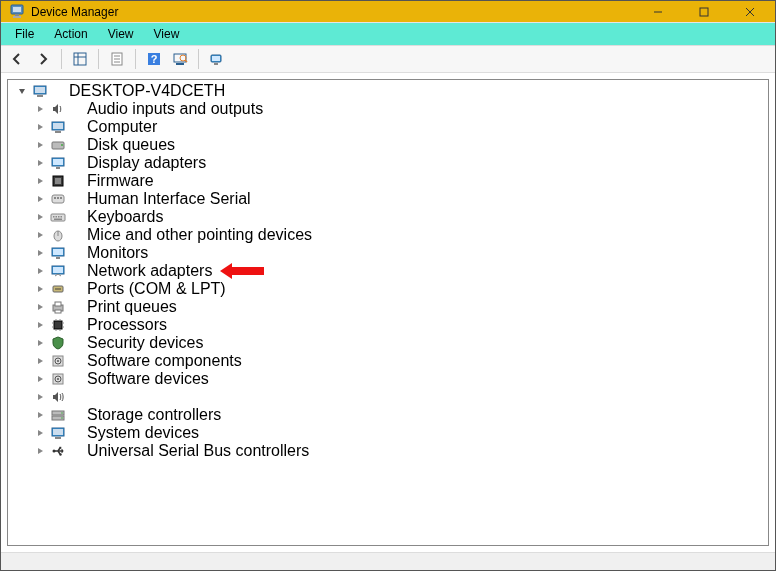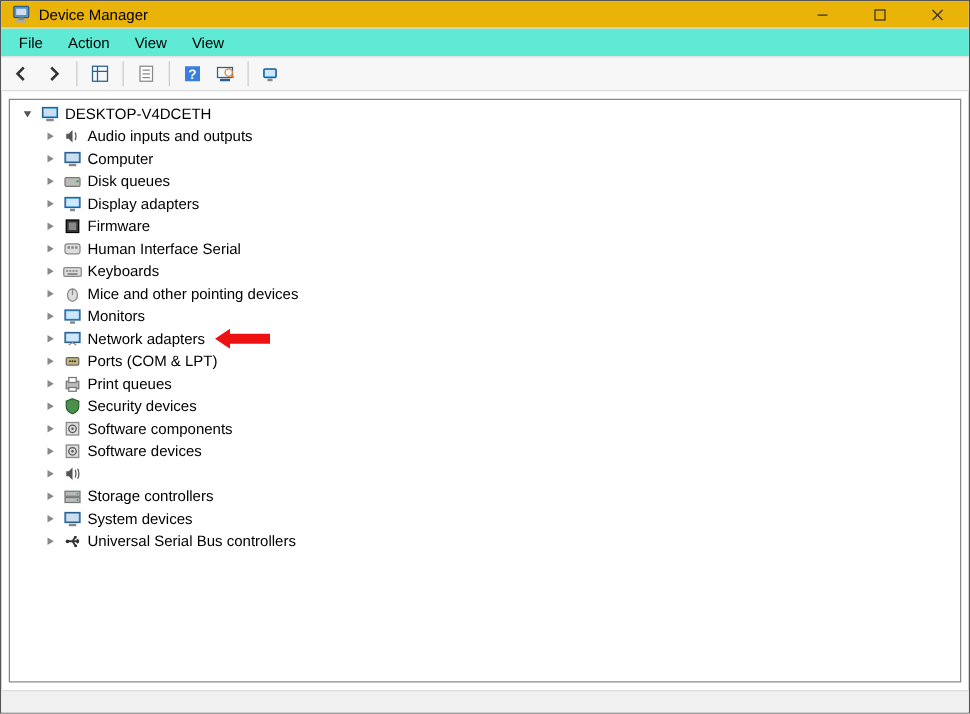--- a/index.html
+++ b/index.html
@@ -87,21 +87,21 @@
   }
   .node.root { padding-left: 6px; }
   .node.child { padding-left: 24px; }
   .expander {
     width: 12px; height: 12px;
     display: flex; align-items: center; justify-content: center;
     margin-right: 4px;
     color: #666;
   }
   .node-icon { width: 16px; height: 16px; margin-right: 4px; display:flex;align-items:center;justify-content:center;}
-  .node-label { font-size: 12px; }
+  .node-label { font-size: 16px; margin-left: 17px; }
   .arrow-annot {
     position: absolute;
     right: -52px;
     top: 1px;
     width: 44px; height: 16px;
     pointer-events: none;
   }
   .relwrap { position: relative; display: inline-block; min-width: 100%; }
 </style>
 </head>
@@ -387,20 +387,40 @@
             </span>
             <span class="node-label">Print queues</span>
           </div><div class="node child">
             <span class="expander">
               <svg width="10" height="10" viewBox="0 0 10 10">
                 <path d="M3 2 L3 8 L8 5 Z" fill="#888"></path>
               </svg>
             </span>
             <span class="node-icon">
               <svg width="16" height="16" viewBox="0 0 16 16">
+                <rect x="4" y="4" width="8" height="8" fill="#3a3a3a" stroke="#000"></rect>
+                <line x1="2" y1="6" x2="4" y2="6" stroke="#888"></line>
+                <line x1="2" y1="10" x2="4" y2="10" stroke="#888"></line>
+                <line x1="12" y1="6" x2="14" y2="6" stroke="#888"></line>
+                <line x1="12" y1="10" x2="14" y2="10" stroke="#888"></line>
+                <line x1="6" y1="2" x2="6" y2="4" stroke="#888"></line>
+                <line x1="10" y1="2" x2="10" y2="4" stroke="#888"></line>
+                <line x1="6" y1="12" x2="6" y2="14" stroke="#888"></line>
+                <line x1="10" y1="12" x2="10" y2="14" stroke="#888"></line>
+              </svg>
+            </span>
+            <span class="node-label">Processors</span>
+          </div><div class="node child">
+            <span class="expander">
+              <svg width="10" height="10" viewBox="0 0 10 10">
+                <path d="M3 2 L3 8 L8 5 Z" fill="#888"></path>
+              </svg>
+            </span>
+            <span class="node-icon">
+              <svg width="16" height="16" viewBox="0 0 16 16">
                 <path d="M8 2 L13 4 V8 C13 11 11 13 8 14 C5 13 3 11 3 8 V4 Z" fill="#4a8f4a" stroke="#2a5f2a"></path>
               </svg>
             </span>
             <span class="node-label">Security devices</span>
           </div><div class="node child">
             <span class="expander">
               <svg width="10" height="10" viewBox="0 0 10 10">
                 <path d="M3 2 L3 8 L8 5 Z" fill="#888"></path>
               </svg>
             </span>

